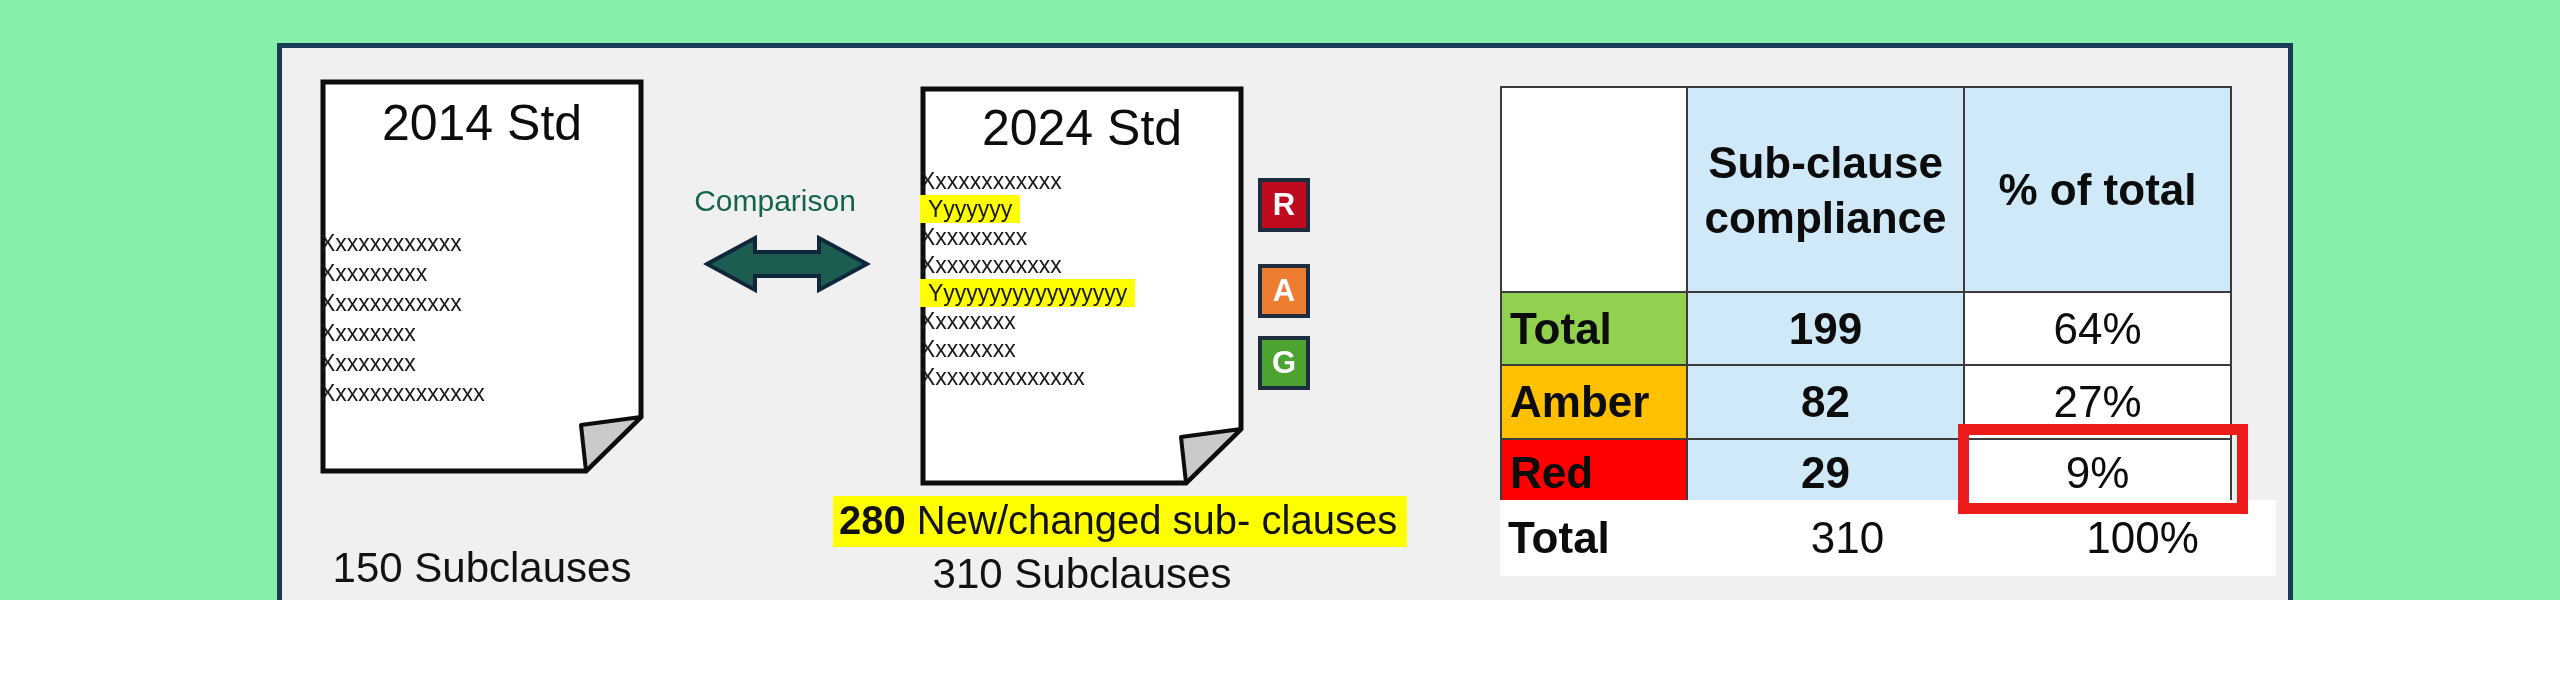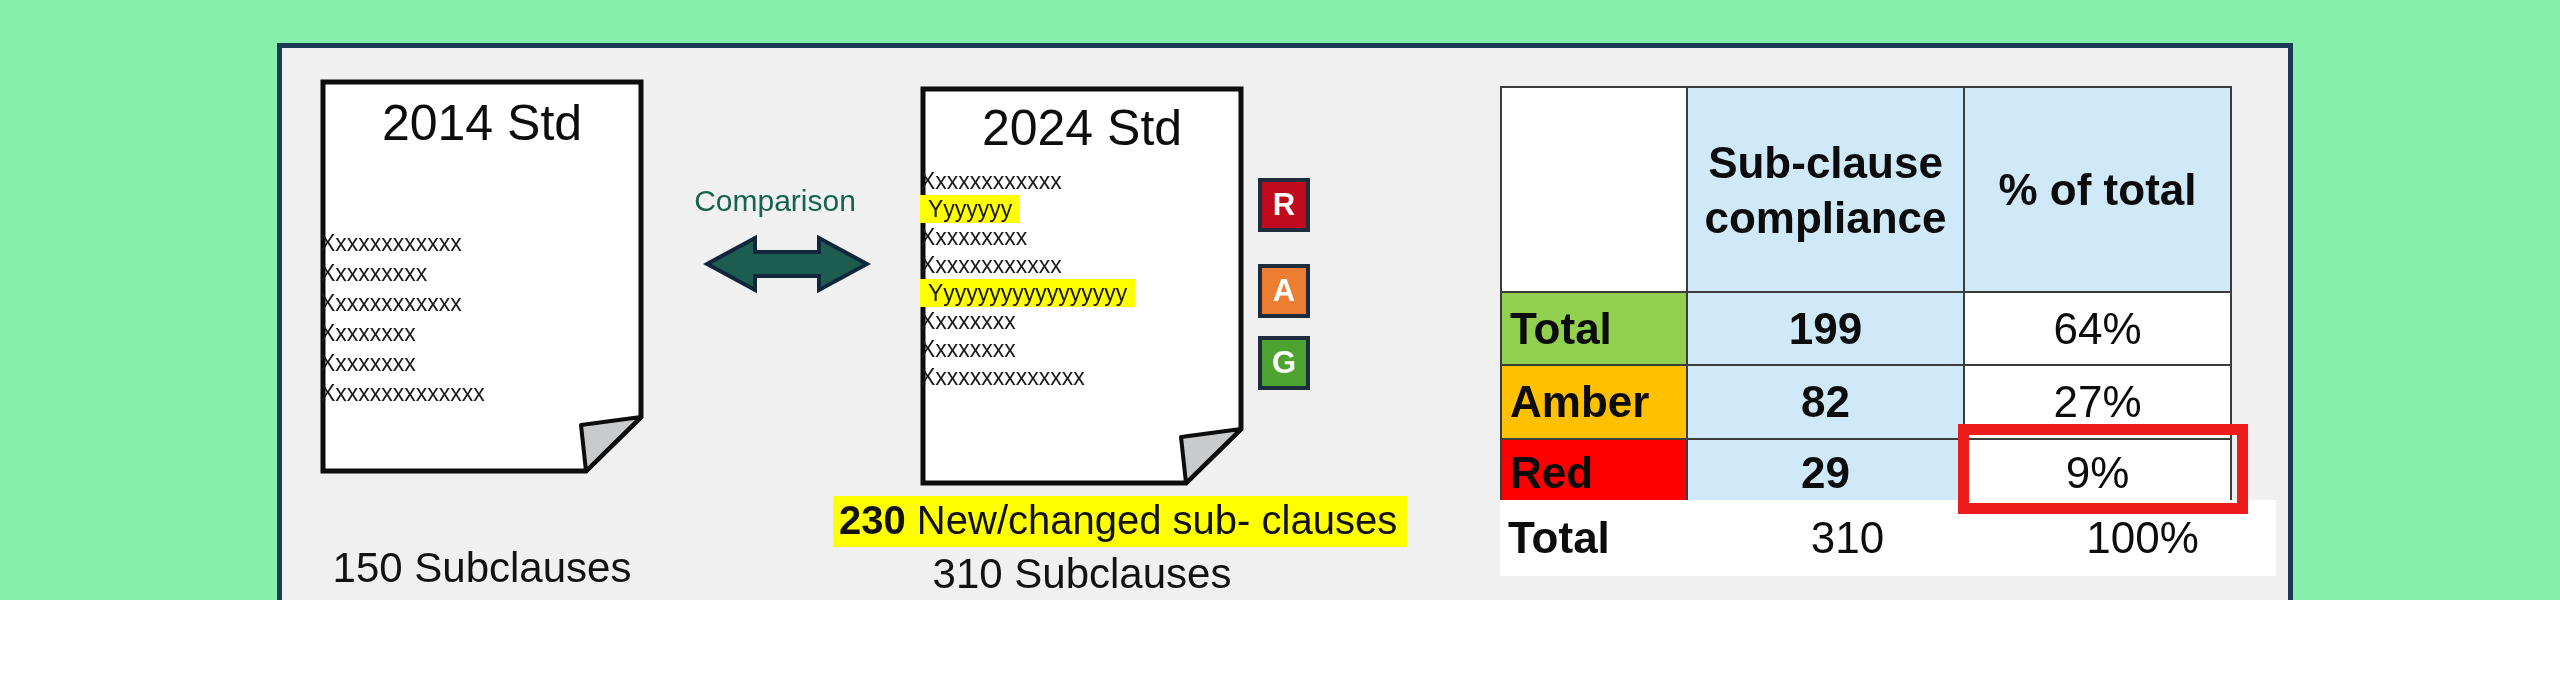--- a/index.html
+++ b/index.html
@@ -127,21 +127,21 @@
   <div class="badge badge-r">
       <span>R</span>
     </div>
   <div class="badge badge-a">
       <span>A</span>
     </div>
   <div class="badge badge-g">
       <span>G</span>
     </div>
 
-  <div class="annotation-160"><b>230</b><span> New/changed sub- clauses</span></div>
+  <div class="annotation-160"><b>280</b><span> New/changed sub- clauses</span></div>
   <div class="caption caption-150"><b>150</b><span> Subclauses</span></div>
   <div class="caption caption-310"><b>310</b><span> Subclauses</span></div>
 
   <div class="rag-table">
     <div class="cell hdr"></div>
     <div class="cell hdr col2 blue">Sub-clause compliance</div>
     <div class="cell hdr col3 blue">% of total</div>
 
     <div class="cell body lbl fill-green">Total</div>
     <div class="cell body num col2 blue">199</div>

